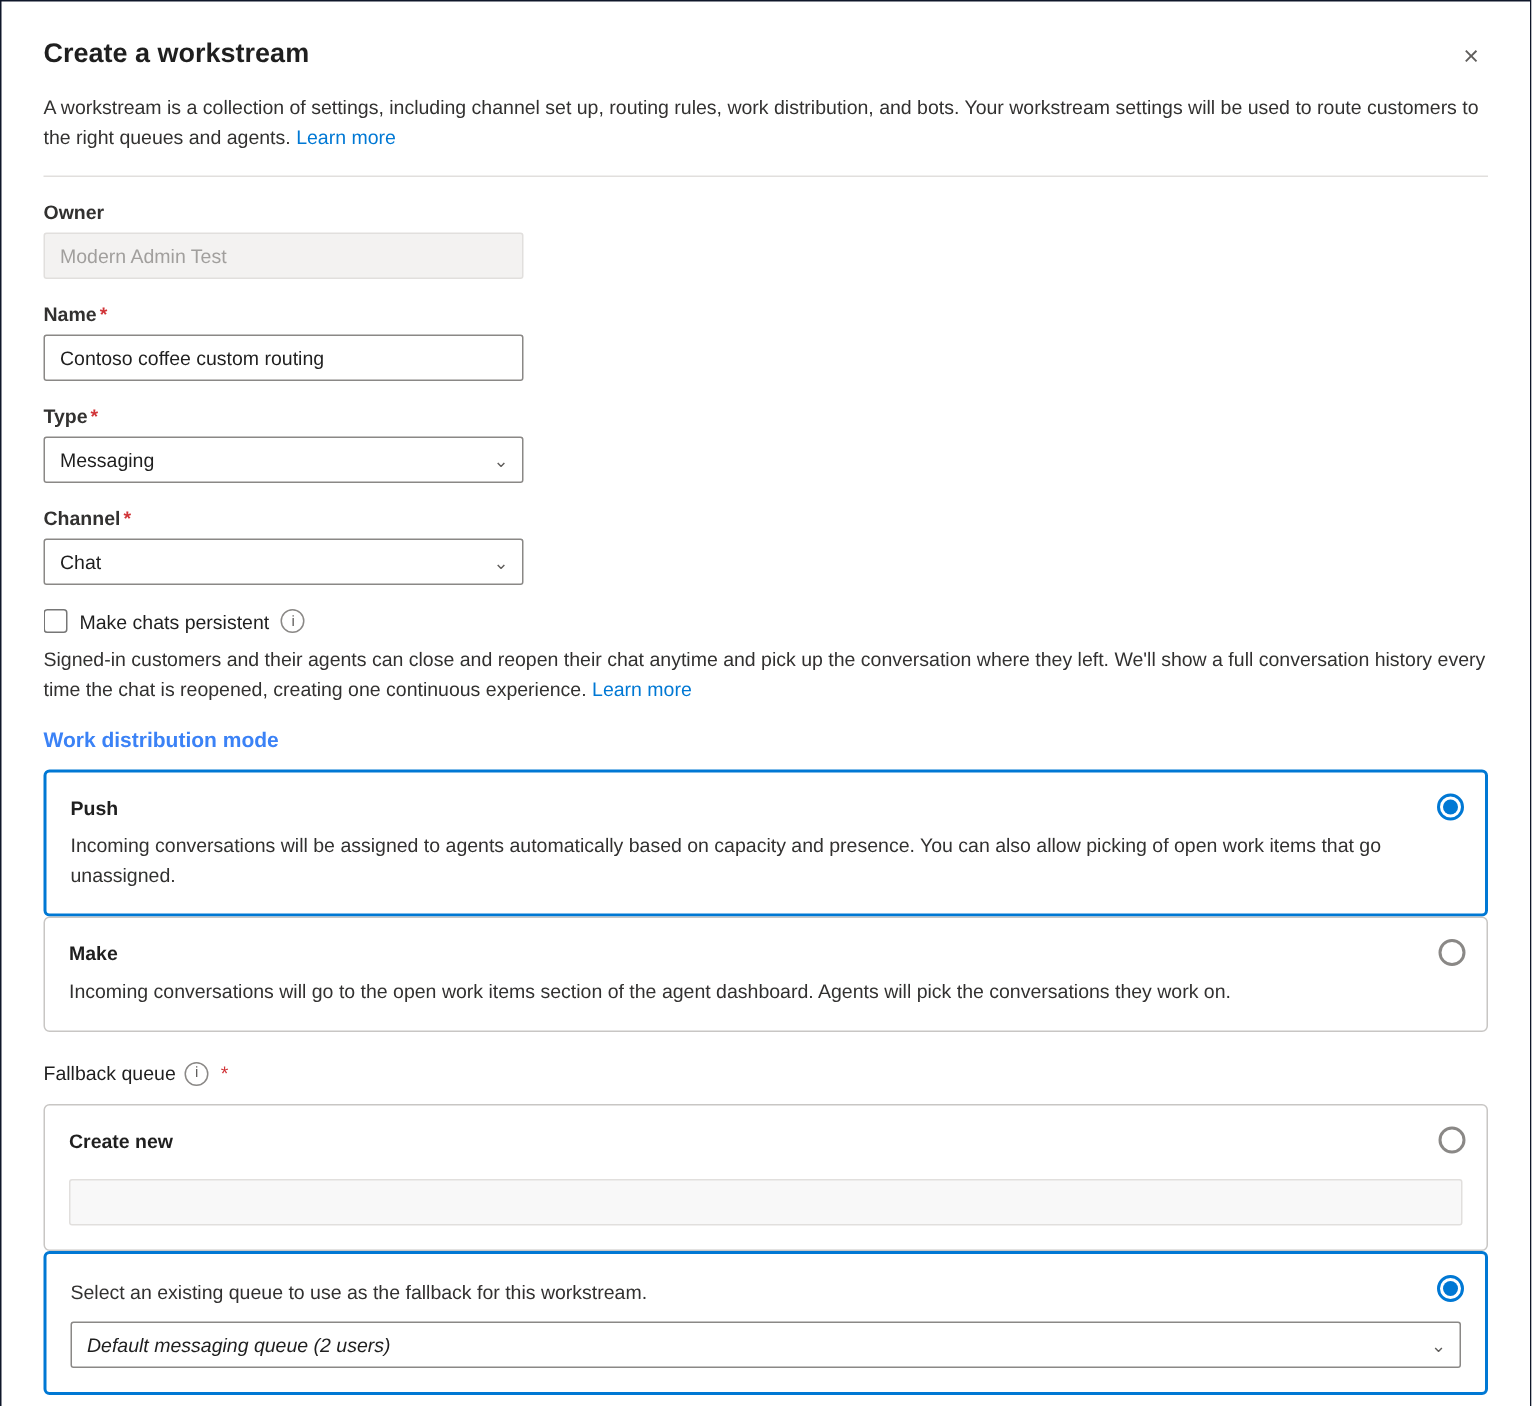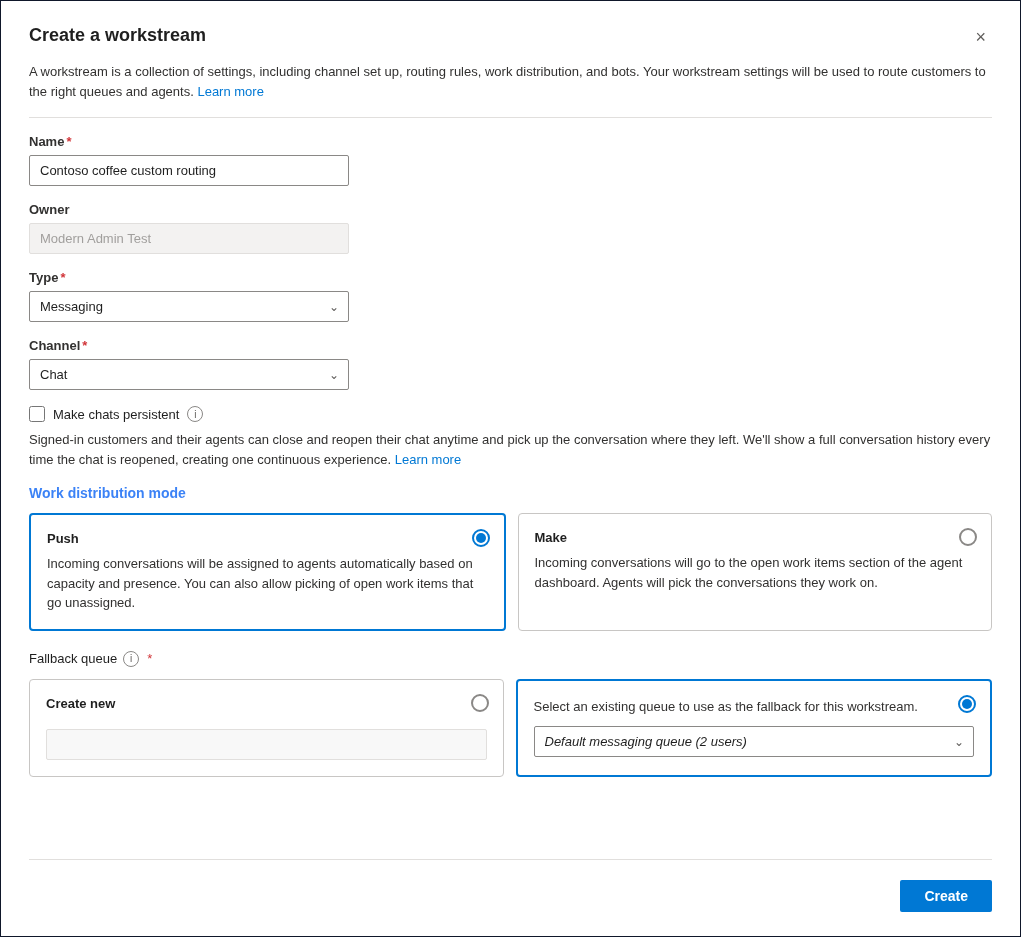--- a/index.html
+++ b/index.html
@@ -18,21 +18,21 @@
     .select-wrapper { position: relative; width: 320px; }
     .select-field { width: 100%; padding: 7px 32px 7px 10px; border: 1px solid #8a8886; border-radius: 2px; font-size: 13px; color: #1f1f1f; background: #fff; appearance: none; cursor: pointer; outline: none; }
     .chevron-icon { position: absolute; right: 10px; top: 50%; transform: translateY(-50%); pointer-events: none; color: #605e5c; font-size: 12px; }
     .checkbox-row { display: flex; align-items: center; gap: 8px; margin-bottom: 8px; }
     .checkbox-row input[type=checkbox] { width: 16px; height: 16px; cursor: pointer; }
     .checkbox-label { font-size: 13px; color: #1f1f1f; }
     .info-icon { display: inline-flex; align-items: center; justify-content: center; width: 16px; height: 16px; border-radius: 50%; border: 1px solid #8a8886; font-size: 10px; color: #605e5c; cursor: help; }
     .persistent-desc { font-size: 13px; color: #323130; line-height: 1.5; margin-bottom: 16px; }
     .persistent-desc a { color: #0078d4; text-decoration: none; }
     .section-title { font-size: 14px; font-weight: 600; color: #3b82f6; margin-bottom: 12px; }
-    .cards-row { display: flex; gap: 12px; margin-bottom: 20px; }
+    .cards-row { display: flex; margin-bottom: 20px; flex-direction: column; }
     .card { flex: 1; border: 1px solid #c8c6c4; border-radius: 4px; padding: 16px; cursor: pointer; position: relative; }
     .card.selected { border: 2px solid #0078d4; }
     .card-title { font-size: 13px; font-weight: 700; color: #1f1f1f; margin-bottom: 8px; }
     .card-desc { font-size: 13px; color: #323130; line-height: 1.5; }
     .radio-top-right { position: absolute; top: 14px; right: 14px; }
     .radio-btn { width: 18px; height: 18px; border-radius: 50%; border: 2px solid #0078d4; display: flex; align-items: center; justify-content: center; background: #fff; }
     .radio-btn.checked::after { content: ''; width: 10px; height: 10px; background: #0078d4; border-radius: 50%; }
     .radio-btn.unchecked { border-color: #8a8886; }
     .fallback-label { display: flex; align-items: center; gap: 6px; font-size: 13px; font-weight: 400; color: #1f1f1f; margin-bottom: 12px; }
     .queue-select-wrapper { position: relative; width: 100%; margin-top: 10px; }
@@ -50,29 +50,29 @@
     <span class="modal-title">Create a workstream</span>
     <button class="close-btn">×</button>
   </div>
 
   <div class="description">
     <span>A workstream is a collection of settings, including channel set up, routing rules, work distribution, and bots. Your workstream settings will be used to route customers to the right queues and agents.</span>
     <a href="#">Learn more</a>
   </div>
 
   <div class="field-group">
+    <div class="field-label">Owner</div>
+    <div class="owner-input">Modern Admin Test</div>
+  </div>
+
+  <div class="field-group">
     <div class="field-label">
       <span>Name</span><span class="required">*</span>
     </div>
     <input type="text" class="text-input" value="Contoso coffee custom routing" style="">
-  </div>
-
-  <div class="field-group">
-    <div class="field-label">Owner</div>
-    <div class="owner-input">Modern Admin Test</div>
   </div>
 
   <div class="field-group">
     <div class="field-label">
       <span>Type</span><span class="required">*</span>
     </div>
     <div class="select-wrapper">
       <select class="select-field">
         <option>Messaging</option>
         <option>Voice</option>

